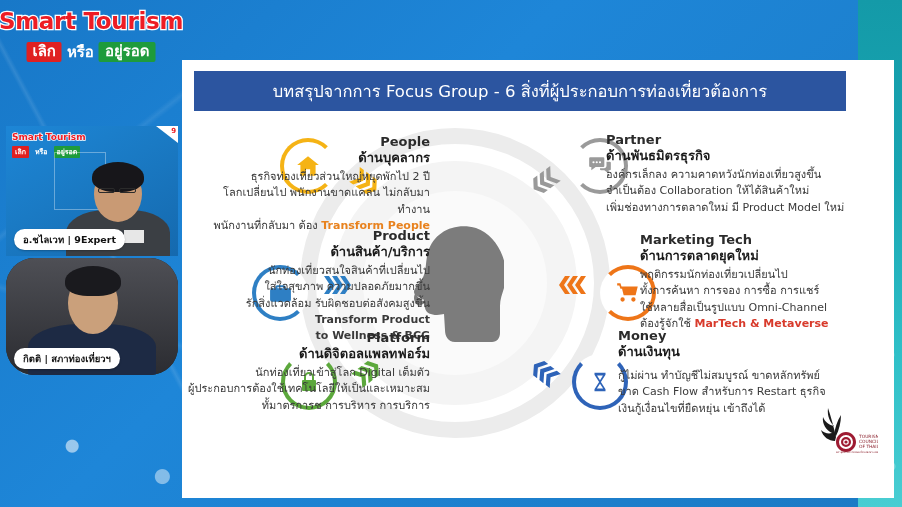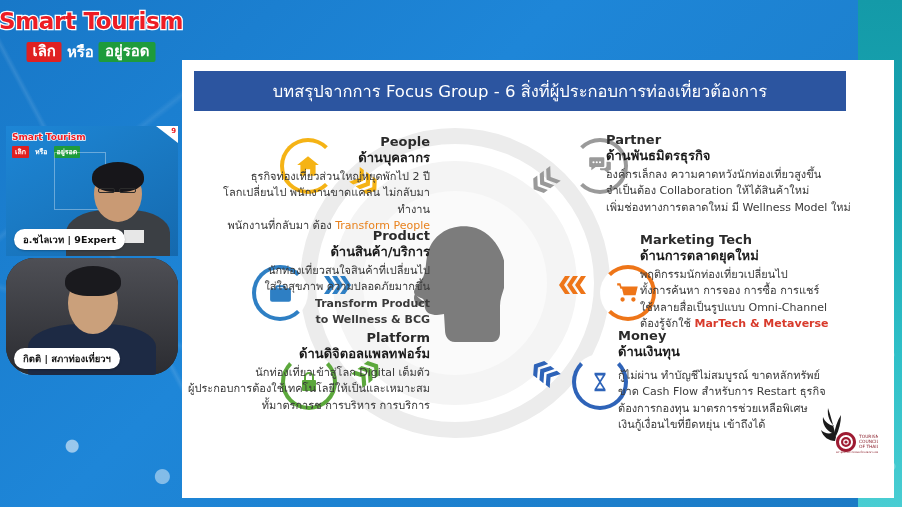--- a/index.html
+++ b/index.html
@@ -123,21 +123,21 @@
     border:4.5px solid currentColor; background:#fff;
   }
   .node .glyph{ position:absolute; inset:0; display:flex; align-items:center; justify-content:center;}
   .chev{ position:absolute; width:30px; height:26px; }
 
   
   .blk{ position:absolute; }
   .blk .en{ font-size:13px; font-weight:bold; color:#2b2b2b; line-height:1.25;}
   .blk .th{ font-size:13px; font-weight:bold; color:#1a1a1a; line-height:1.3; margin-bottom:2px;}
   .blk .body{ font-size:11px; color:#3a3a3a; line-height:1.48; }
-  .hl-orange{ color:#E8821E; font-weight:normal; }
+  .hl-orange{ color:#E8821E; font-weight:bold; }
   .hl-blue{ color:#2E7FC4; font-weight:bold; }
   .hl-red{ color:#D83A2B; font-weight:bold; }
   .ta-r{ text-align:right; } .ta-l{ text-align:left; }
 
   
   .tct{ position:absolute; right:16px; bottom:44px; width:64px; height:48px; }
 </style>
 </head>
 <body>
 
@@ -298,58 +298,58 @@
       <div class="body">
         <span>พนักงานที่กลับมา ต้อง </span><span class="hl-orange">Transform People</span>
       </div>
     </div>
 
     <div class="blk ta-r" style="left:8px; top:168px; width:240px;">
       <div class="en">Product</div>
       <div class="th">ด้านสินค้า/บริการ</div>
       <div class="body">นักท่องเที่ยวสนใจสินค้าที่เปลี่ยนไป</div>
       <div class="body">ใส่ใจสุขภาพ ความปลอดภัยมากขึ้น</div>
+      <div class="body">รักสิ่งแวดล้อม รับผิดชอบต่อสังคมสูงขึ้น</div>
       <div class="body hl-blue">Transform Product</div>
       <div class="body hl-blue">to Wellness &amp; BCG</div>
     </div>
 
     <div class="blk ta-r" style="left:4px; top:270px; width:244px;">
       <div class="en">Platform</div>
       <div class="th">ด้านดิจิตอลแพลทฟอร์ม</div>
       <div class="body">นักท่องเที่ยวเข้าสู่โลก Digital เต็มตัว</div>
       <div class="body">ผู้ประกอบการต้องใช้เทคโนโลยีให้เป็นและเหมาะสม</div>
       <div class="body">ทั้มาตรการช การบริหาร การบริการ</div>
     </div>
 
     <div class="blk ta-l" style="left:424px; top:72px; width:250px;">
       <div class="en">Partner</div>
       <div class="th">ด้านพันธมิตรธุรกิจ</div>
       <div class="body">องค์กรเล็กลง ความคาดหวังนักท่องเที่ยวสูงขึ้น</div>
       <div class="body">จำเป็นต้อง Collaboration ให้ได้สินค้าใหม่</div>
-      <div class="body">เพิ่มช่องทางการตลาดใหม่ มี Wellness Model ใหม่</div>
+      <div class="body">เพิ่มช่องทางการตลาดใหม่ มี Product Model ใหม่</div>
     </div>
 
     <div class="blk ta-l" style="left:458px; top:172px; width:218px;">
       <div class="en">Marketing Tech</div>
       <div class="th">ด้านการตลาดยุคใหม่</div>
       <div class="body">พฤติกรรมนักท่องเที่ยวเปลี่ยนไป</div>
       <div class="body">ทั้งการค้นหา การจอง การซื้อ การแชร์</div>
       <div class="body">ใช้หลายสื่อเป็นรูปแบบ Omni-Channel</div>
       <div class="body">
         <span>ต้องรู้จักใช้ </span><span class="hl-red">MarTech &amp; Metaverse</span>
       </div>
     </div>
 
     <div class="blk ta-l" style="left:436px; top:268px; width:236px;">
       <div class="en">Money</div>
       <div class="th">ด้านเงินทุน</div>
       <div style="height:5px"></div>
       <div class="body">กู้ไม่ผ่าน ทำบัญชีไม่สมบูรณ์ ขาดหลักทรัพย์</div>
       <div class="body">ขาด Cash Flow สำหรับการ Restart ธุรกิจ</div>
-      <div class="body">ต้องการกองทุน มาตรการช่วยเหลือพิเศษ</div>
       <div class="body">เงินกู้เงื่อนไขที่ยืดหยุ่น เข้าถึงได้</div>
     </div>
 
     <svg class="tct" viewBox="0 0 64 48">
       <path fill="#1b1b1b" d="M14 2c-1 8 2 14 6 18-5-1-9-4-11-9-1 7 3 13 9 16-4 1-8 0-11-3 2 7 8 11 14 11l1-4c-2-9-5-20-8-29z"></path>
       <path fill="#1b1b1b" d="M22 30c3-6 5-14 5-21-4 6-6 13-7 20z"></path>
       <g transform="translate(22,26)">
         <path fill="#9E1B32" d="M10 0C4.5 0 0 4.5 0 10s4.5 10 10 10 10-4.5 10-10S15.5 0 10 0zm0 3a7 7 0 110 14 7 7 0 010-14z"></path>
         <path fill="#9E1B32" d="M10 5a5 5 0 100 10 5 5 0 000-10zm0 2.2a2.8 2.8 0 110 5.6 2.8 2.8 0 010-5.6z"></path>
         <circle cx="10" cy="10" r="1.6" fill="#9E1B32"></circle>

